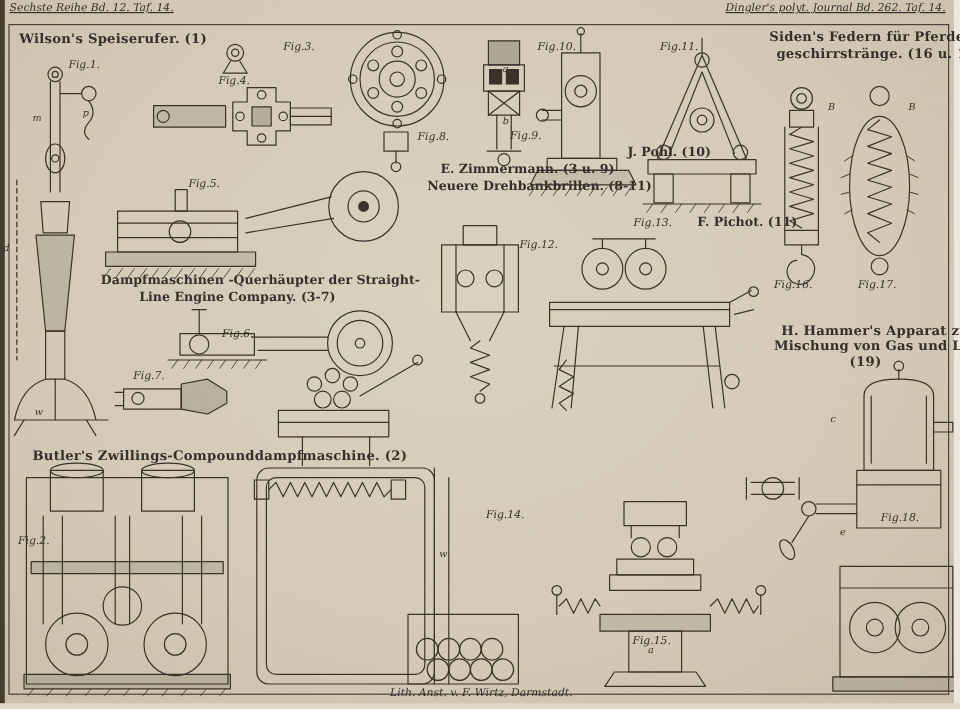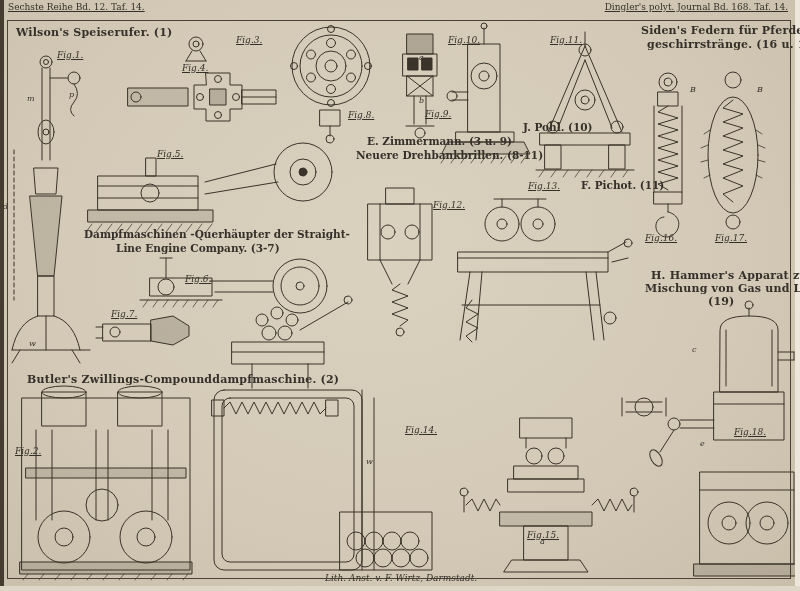--- a/index.html
+++ b/index.html
@@ -8,24 +8,24 @@
     background:
       radial-gradient(ellipse at 48% 42%, #dad1bf 0%, #d4cab7 55%, #c8beaa 100%);
     font-family:"DejaVu Serif", serif;
     color:#35302a;
   }
   .edge-left{position:absolute;left:0;top:0;width:4px;height:100%;background:#463c2f;}
   .edge-right{position:absolute;right:0;top:0;width:5px;height:100%;background:#ece7da;}
   .edge-bottom{position:absolute;left:0;bottom:0;width:100%;height:5px;background:#ded6c6;}
   .frame{position:absolute;left:7px;top:20px;right:9px;bottom:12px;border:1px solid #4a4238;pointer-events:none;}
   .txt{position:absolute;white-space:nowrap;line-height:1.1;}
-  .header{font-size:9px;text-decoration:underline;}
+  .header{font-size:9px;font-style:italic;text-decoration:underline;}
   .title{font-size:11px;font-weight:bold;letter-spacing:0.2px;}
   .subtitle{font-size:10.5px;font-weight:bold;}
-  .figlbl{font-size:9px;font-style:italic;text-decoration:underline;text-align:center;}
+  .figlbl{font-size:9px;font-style:italic;text-align:center;}
   .partlbl{font-size:8px;font-style:italic;}
   .footer{font-size:9px;font-style:italic;}
   svg.draw{position:absolute;left:0;top:0;}
 </style>
 </head>
 <body>
 
 <div class="plate">
 
   <svg class="draw" width="800" height="591" viewBox="0 0 800 591">
@@ -286,21 +286,21 @@
       </g>
     </g>
   </svg>
 
   <div class="edge-left"></div>
   <div class="edge-right"></div>
   <div class="edge-bottom"></div>
   <div class="frame"></div>
 
   <span class="txt header" style="left:8px;top:3px">Sechste Reihe Bd. 12. Taf. 14.</span>
-  <span class="txt header" style="right:12px;top:3px">Dingler's polyt. Journal Bd. 168. Taf. 14.</span>
+  <span class="txt header" style="right:12px;top:3px">Dingler's polyt. Journal Bd. 262. Taf. 14.</span>
 
   <span class="txt title" style="left:16px;top:27px">Wilson's Speiserufer. (1)</span>
   <span class="txt subtitle" style="left:84px;top:229px">Dampfmaschinen -Querhäupter der Straight-</span>
   <span class="txt subtitle" style="left:116px;top:243px">Line Engine Company. (3-7)</span>
   <span class="txt subtitle" style="left:367px;top:136px">E. Zimmermann. (3 u. 9)</span>
   <span class="txt subtitle" style="left:356px;top:150px">Neuere Drehbankbrillen. (8-11)</span>
   <span class="txt subtitle" style="left:523px;top:122px">J. Pohl. (10)</span>
   <span class="txt subtitle" style="left:581px;top:180px">F. Pichot. (11)</span>
   <span class="txt title" style="left:641px;top:25px">Siden's Federn für Pferde=</span>
   <span class="txt title" style="left:647px;top:39px">geschirrstränge. (16 u. 17)</span>

